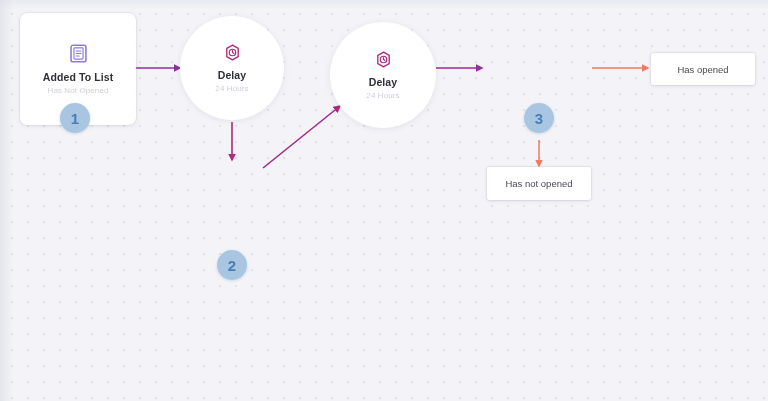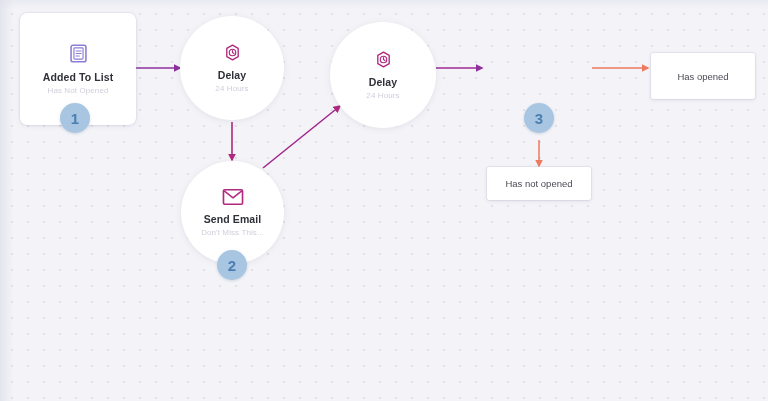--- a/index.html
+++ b/index.html
@@ -169,47 +169,37 @@
       <svg width="19" height="19" viewBox="0 0 24 24" fill="none">
         <path d="M12 2.6 L19.2 6.8 L19.2 17.2 L12 21.4 L4.8 17.2 L4.8 6.8 Z" stroke="#b0297e" stroke-width="1.7" stroke-linejoin="round"></path>
         <circle cx="12" cy="12" r="4.1" stroke="#b0297e" stroke-width="1.5"></circle>
         <path d="M12 9.6 L12 12 L13.8 13.2" stroke="#b0297e" stroke-width="1.5" stroke-linecap="round"></path>
       </svg>
     </span>
     <div class="node-title">Delay</div>
     <div class="node-sub">24 Hours</div>
   </div>
 
-  <div class="node node-circle" style="left:181px; top:161px; width:103px; height:103px;">
-    <span class="node-icon">
-      <svg width="22" height="18" viewBox="0 0 24 19" fill="none">
-        <rect x="1.6" y="1.6" width="20.8" height="15.8" rx="1.4" stroke="#b0297e" stroke-width="1.8"></rect>
-        <path d="M2.4 2.8 L12 10.4 L21.6 2.8" stroke="#b0297e" stroke-width="1.6" stroke-linejoin="round"></path>
-      </svg>
-    </span>
-    <div class="node-title">Send Email</div>
-    <div class="node-sub">Don't Miss This...</div>
-  </div>
   <div class="badge" style="left:217px; top:250px;">2</div>
 
   <div class="node node-circle" style="left:330px; top:22px; width:106px; height:106px;">
     <span class="node-icon">
       <svg width="19" height="19" viewBox="0 0 24 24" fill="none">
         <path d="M12 2.6 L19.2 6.8 L19.2 17.2 L12 21.4 L4.8 17.2 L4.8 6.8 Z" stroke="#b0297e" stroke-width="1.7" stroke-linejoin="round"></path>
         <circle cx="12" cy="12" r="4.1" stroke="#b0297e" stroke-width="1.5"></circle>
         <path d="M12 9.6 L12 12 L13.8 13.2" stroke="#b0297e" stroke-width="1.5" stroke-linecap="round"></path>
       </svg>
     </span>
     <div class="node-title">Delay</div>
     <div class="node-sub">24 Hours</div>
   </div>
 
   <div class="badge" style="left:524px; top:103px;">3</div>
 
-  <div class="node node-chip" style="left:651px; top:53px; width:104px; height:46px;">
+  <div class="node node-chip" style="left:651px; top:53px; width:104px; height:32px;">
     <div class="chip-label">Has opened</div>
   </div>
 
   <div class="node node-chip" style="left:487px; top:167px; width:104px; height:33px;">
     <div class="chip-label">Has not opened</div>
   </div>
 
   <div id="vignette-left"></div>
   <div id="vignette-top"></div>
 </div>

